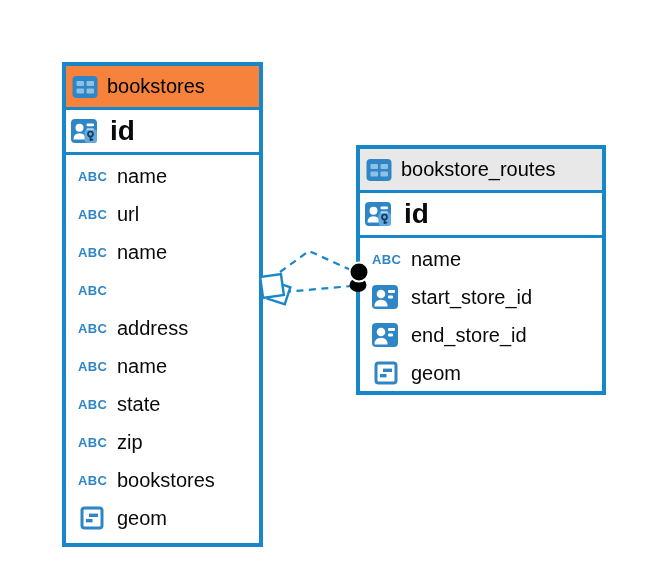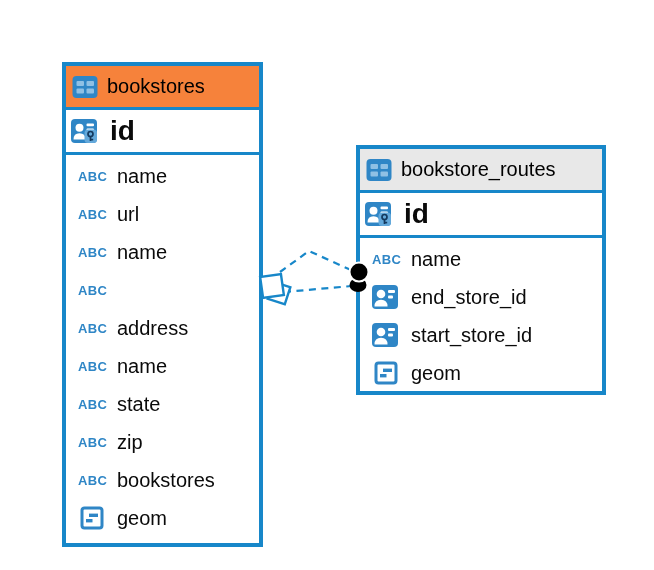--- a/index.html
+++ b/index.html
@@ -184,33 +184,33 @@
       <div class="row col-row">
         <span class="cicon">
           <svg class="icon" width="26" height="24" viewBox="0 0 26 24">
             <rect x="0" y="0" width="26" height="24" rx="4" fill="#2F86C6"></rect>
             <rect x="16" y="5" width="7" height="3" rx="1" fill="#fff"></rect>
             <rect x="16" y="10.5" width="5" height="3" rx="1" fill="#fff"></rect>
             <circle cx="9" cy="9" r="4.3" fill="#fff"></circle>
             <path d="M2.5 21.5 Q2.5 14.8 9 14.8 Q15.5 14.8 15.5 21.5 Z" fill="#fff"></path>
           </svg>
         </span>
-        <span class="cname">end_store_id</span>
+        <span class="cname">start_store_id</span>
       </div>
       <div class="row col-row">
         <span class="cicon">
           <svg class="icon" width="26" height="24" viewBox="0 0 26 24">
             <rect x="0" y="0" width="26" height="24" rx="4" fill="#2F86C6"></rect>
             <rect x="16" y="5" width="7" height="3" rx="1" fill="#fff"></rect>
             <rect x="16" y="10.5" width="5" height="3" rx="1" fill="#fff"></rect>
             <circle cx="9" cy="9" r="4.3" fill="#fff"></circle>
             <path d="M2.5 21.5 Q2.5 14.8 9 14.8 Q15.5 14.8 15.5 21.5 Z" fill="#fff"></path>
           </svg>
         </span>
-        <span class="cname">start_store_id</span>
+        <span class="cname">end_store_id</span>
       </div>
       <div class="row col-row">
         <span class="cicon">
           <svg class="icon" width="24" height="24" viewBox="0 0 24 24" style="margin-left:2px;">
             <rect x="2" y="2" width="20" height="20" rx="2.5" fill="#fff" stroke="#2F86C6" stroke-width="3"></rect>
             <rect x="9" y="7.6" width="9" height="3.4" fill="#2F86C6"></rect>
             <rect x="6" y="13" width="6.5" height="3.4" fill="#2F86C6"></rect>
           </svg>
         </span>
         <span class="cname">geom</span>

